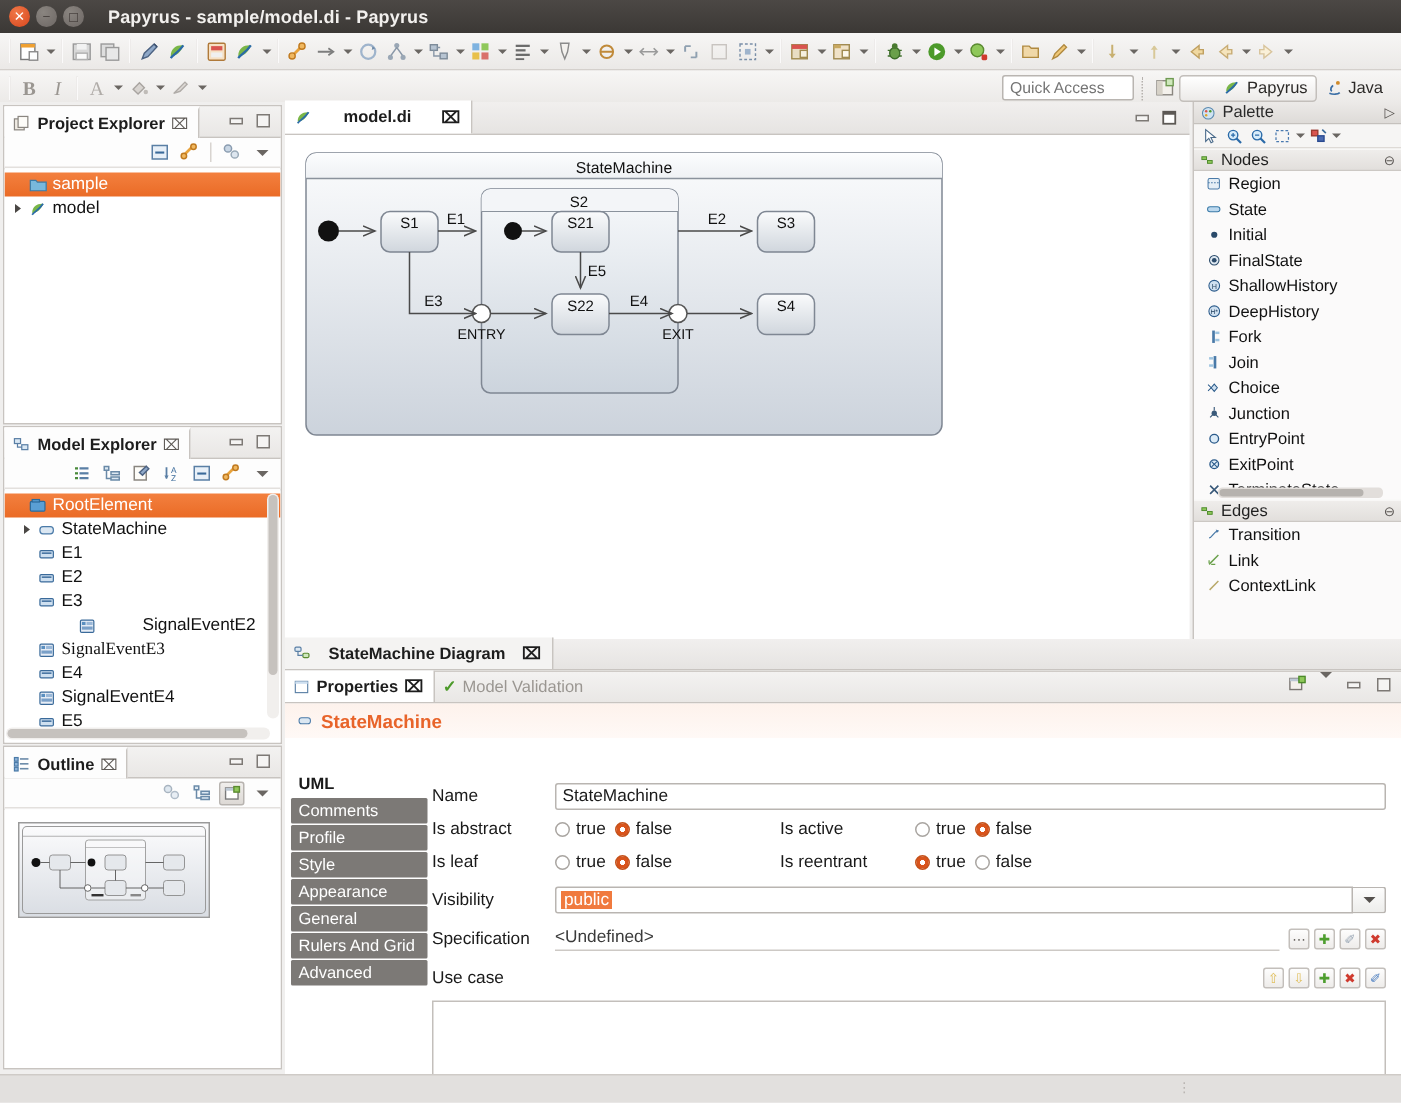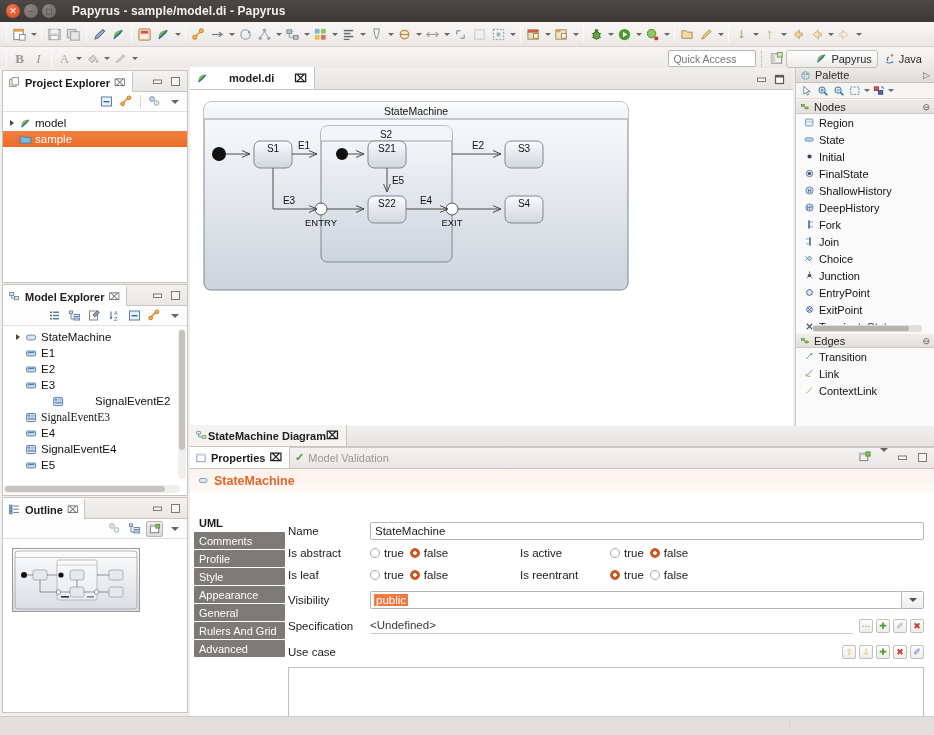--- a/index.html
+++ b/index.html
@@ -199,21 +199,21 @@
   
   #bottom-area {
     position:absolute; left:190px; top:358px; width:744px; height:290px;
     background:#f7f6f5;
   }
   #sm-tabrow {
     height:21px; background:linear-gradient(to bottom,#f1efee,#e6e4e2);
     border-bottom:1px solid #c8c4c0; display:flex; align-items:flex-end;
   }
   #sm-tab {
-    display:flex; align-items:center; gap:0;
+    display:flex; align-items:center; gap:11px;
     height:21px; padding:0 7px 0 5px; background:#f4f3f2;
     border-right:1px solid #c8c4c0;
     font-size:11px; font-weight:bold; color:#1d1d1d;
   }
   #props-view {
     position:absolute; top:21px; left:0; right:0; bottom:0;
     background:#ffffff; border-top:1px solid #cfcbc7;
   }
   #props-tabrow {
     height:21px; background:linear-gradient(to bottom,#f3f2f1,#e9e7e5);
@@ -643,34 +643,34 @@
       <span class="vt-btn">
         <svg width="13" height="13" viewBox="0 0 13 13">
             <circle cx="4" cy="4" r="2.4" fill="#c8d6e4" stroke="#8a9cb0"></circle>
             <circle cx="8.5" cy="8" r="2.4" fill="#dde6ef" stroke="#9aaab8"></circle>
           </svg>
       </span>
       <span class="vt-btn vt-down"></span>
     </div>
     <div class="view-body" style="position:absolute;top:42px;left:0;right:0;bottom:0;">
       <div class="tree">
+        <div class="tree-row sel">
+          <span class="tw"></span>
+          <svg class="ico" viewBox="0 0 16 16" style="width:13px;height:13px;">
+              <path d="M1.5 4 H6 L7.3 5.5 H14.5 V12.5 H1.5 Z" fill="#78b8dc" stroke="#3a7ca8"></path>
+            </svg>
+          <span class="tree-label">sample</span>
+        </div>
         <div class="tree-row">
           <span class="tw has"></span>
           <svg class="ico" viewBox="0 0 16 16" style="width:13px;height:13px;">
               <path d="M3 11 C3 5 8 3 12 3.5 C10.5 8 7 11 3 11 Z" fill="#7ab648"></path>
               <path d="M3 12.5 C5 10 8.5 8.5 12 3.5" stroke="#2a6aa8" stroke-width="1.5" fill="none"></path>
             </svg>
           <span class="tree-label">model</span>
-        </div>
-        <div class="tree-row sel">
-          <span class="tw"></span>
-          <svg class="ico" viewBox="0 0 16 16" style="width:13px;height:13px;">
-              <path d="M1.5 4 H6 L7.3 5.5 H14.5 V12.5 H1.5 Z" fill="#78b8dc" stroke="#3a7ca8"></path>
-            </svg>
-          <span class="tree-label">sample</span>
         </div>
       </div>
     </div>
   </div>
 
   <div class="view" style="left:2px; top:216px; width:186px; height:212px;">
     <div class="view-tabrow">
       <div class="view-tab">
         <svg class="ico" viewBox="0 0 16 16" style="width:13px;height:13px;">
             <rect x="2" y="3" width="5" height="4" fill="#dae8f4" stroke="#5a7fa5"></rect>
@@ -736,20 +736,30 @@
         <svg width="13" height="13" viewBox="0 0 13 13">
             <path d="M3 8 L8 3" stroke="#e8a33d" stroke-width="1.8"></path>
             <circle cx="2.6" cy="9" r="1.8" fill="#f0b860" stroke="#c07a20"></circle>
             <circle cx="9" cy="2.8" r="1.8" fill="#f0b860" stroke="#c07a20"></circle>
           </svg>
       </span>
       <span class="vt-btn vt-down"></span>
     </div>
     <div class="view-body" style="position:absolute;top:42px;left:0;right:0;bottom:0;">
       <div class="tree" id="me-tree">
+          <div class="tree-row sel" style="padding-left: 4px;">
+            <span class="tw"></span>
+            <span style="display: flex;">
+              <svg class="ico" viewBox="0 0 16 16" style="width:13px;height:13px;">
+                <rect x="1.5" y="4" width="12" height="8" rx="1" fill="#5a9fd4" stroke="#2a6a9a"></rect>
+                <rect x="3" y="2.5" width="6" height="2" fill="#5a9fd4" stroke="#2a6a9a"></rect>
+              </svg>
+            </span>
+            <span class="tree-label">RootElement</span>
+          </div>
           <div class="tree-row" style="padding-left: 10px;">
             <span class="tw has"></span>
             <span style="display: flex;">
               <svg class="ico" viewBox="0 0 16 16" style="width:13px;height:13px;">
                 <rect x="2" y="5" width="11" height="6" rx="2.5" fill="#dbe7f2" stroke="#4a7aa8"></rect>
               </svg>
             </span>
             <span class="tree-label">StateMachine</span>
           </div>
           <div class="tree-row" style="padding-left: 10px;">

